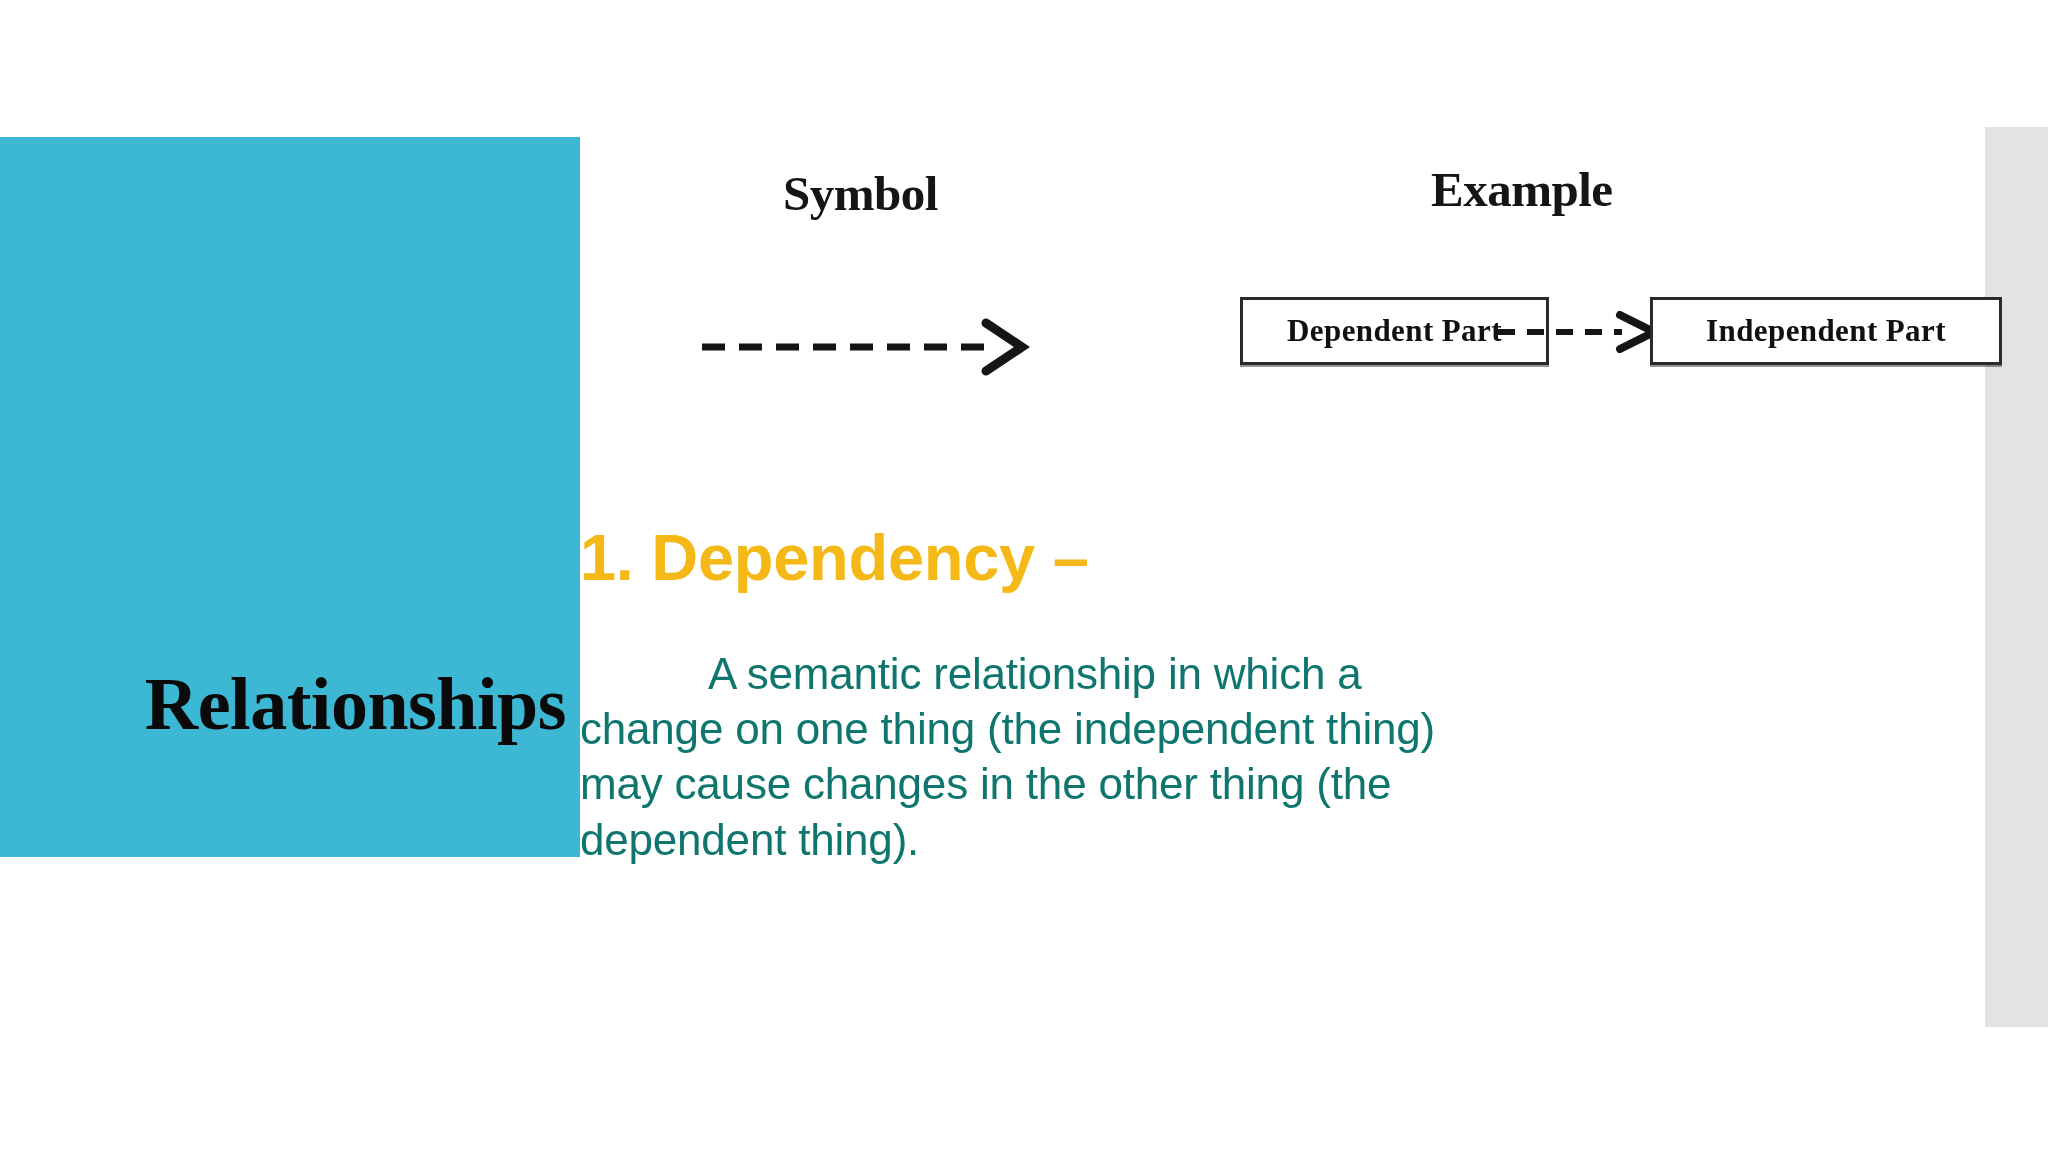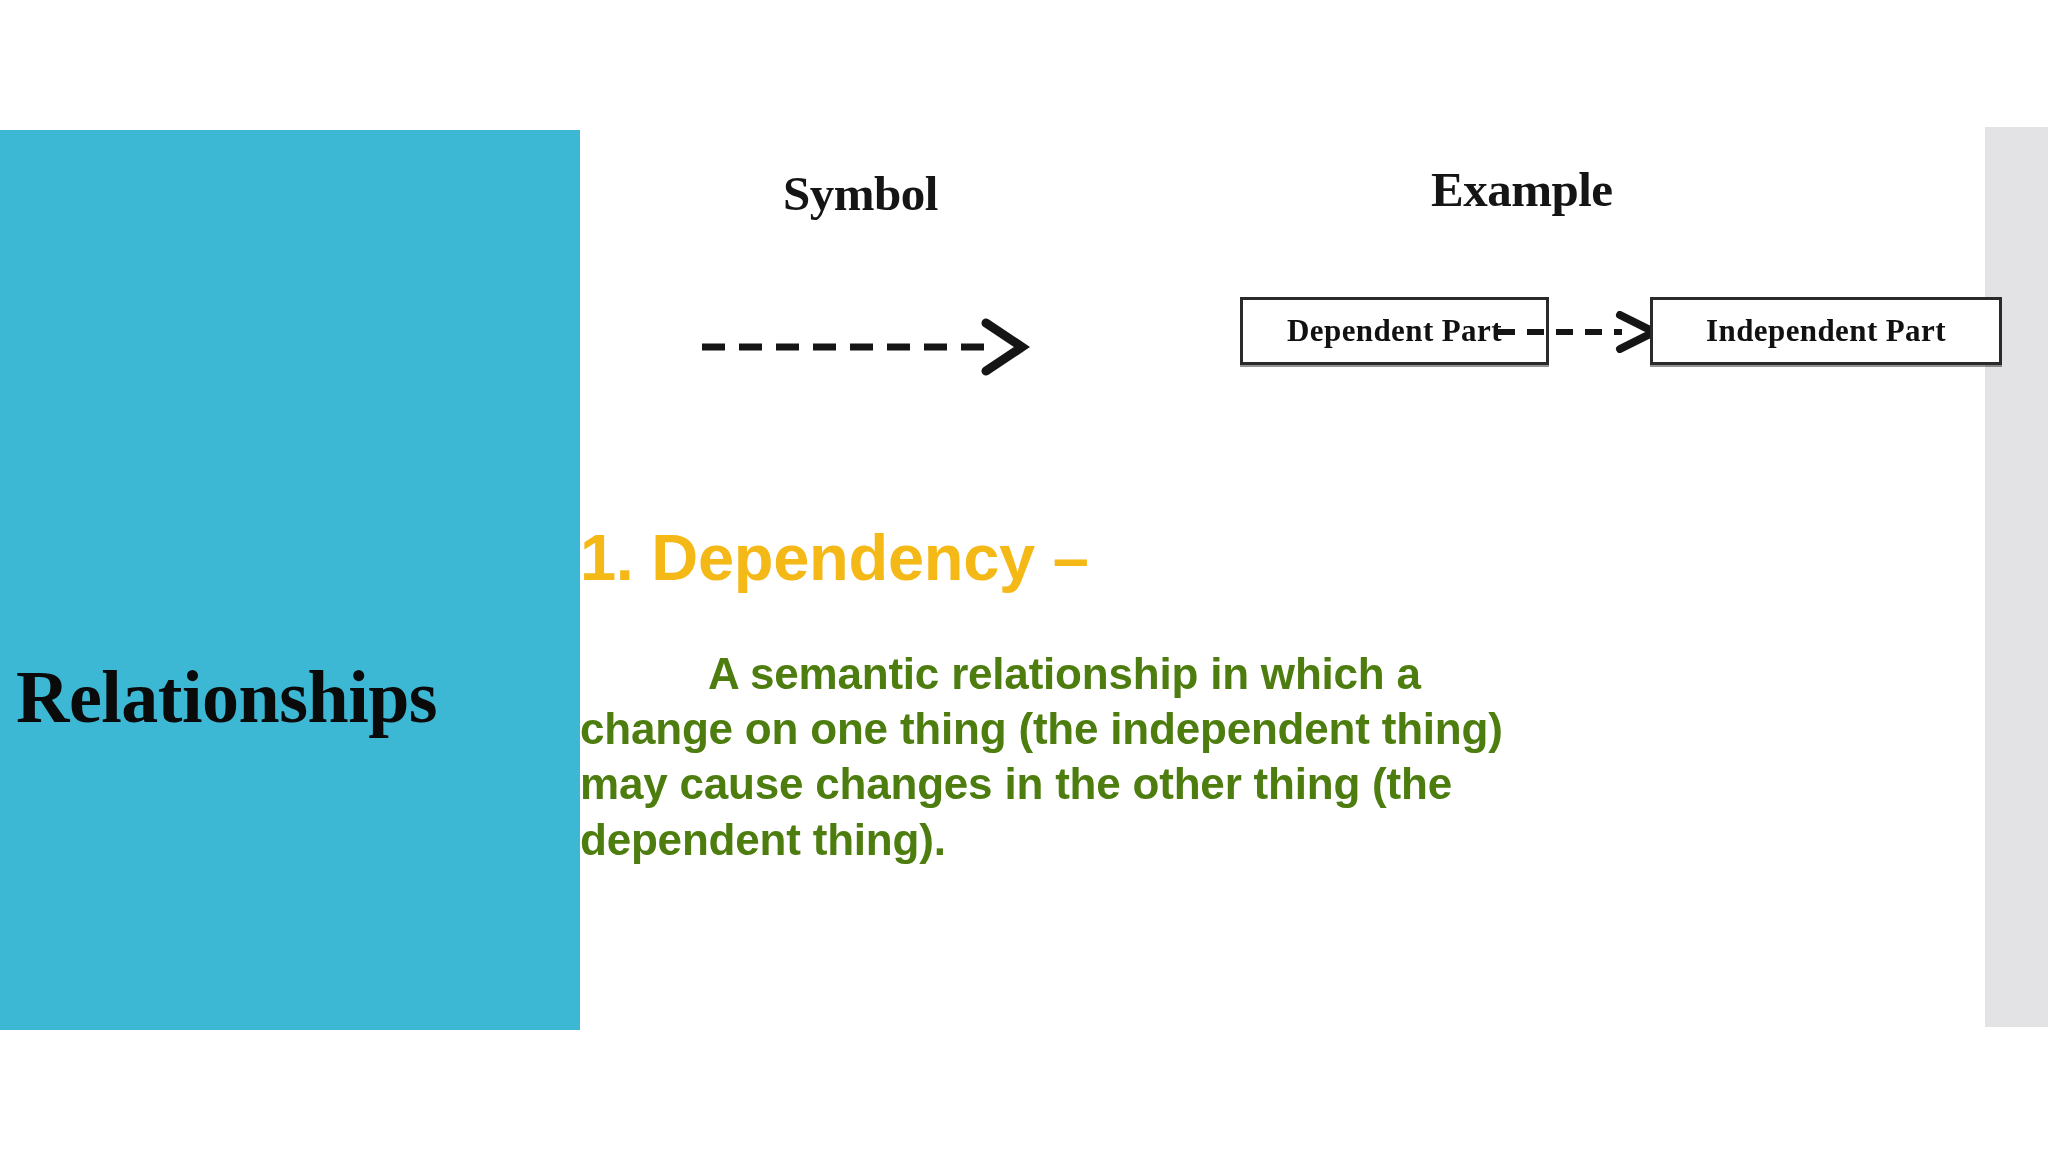--- a/index.html
+++ b/index.html
@@ -23,25 +23,26 @@
     left: 0; top: 0;
     width: 2048px;
     height: 1152px;
     background: #ffffff;
   }
 
   
   #title-panel {
     position: absolute;
     left: 0px;
-    top: 130px;
+    top: 137px;
     width: 580px;
-    height: 900px;
+    height: 720px;
     background: #3db8d4;
     box-sizing: border-box;
+    text-align: right;
   }
   #title-text {
     position: absolute;
     left: 16px;
     top: 530px;
     width: 550px;
     font-family: "Liberation Serif", "DejaVu Serif", serif;
     font-weight: 700;
     font-size: 74px;
     line-height: 1.0;
@@ -149,24 +150,24 @@
     font-weight: 700;
     font-size: 65px;
     line-height: 1.1;
     color: #f4b817;
     margin: 0 0 52px 0;
     letter-spacing: -0.3px;
     white-space: nowrap;
   }
   #dependency-body {
     font-family: "Liberation Sans", sans-serif;
-    font-weight: 700;
+    font-weight: 400;
     font-size: 44px;
     line-height: 1.26;
-    color: #4d7c0f;
+    color: #0f766e;
     margin: 0;
     text-indent: 128px;
     max-width: 935px;
     letter-spacing: -0.2px;
   }
 </style>
 </head>
 <body>
 
 <div id="slide">

